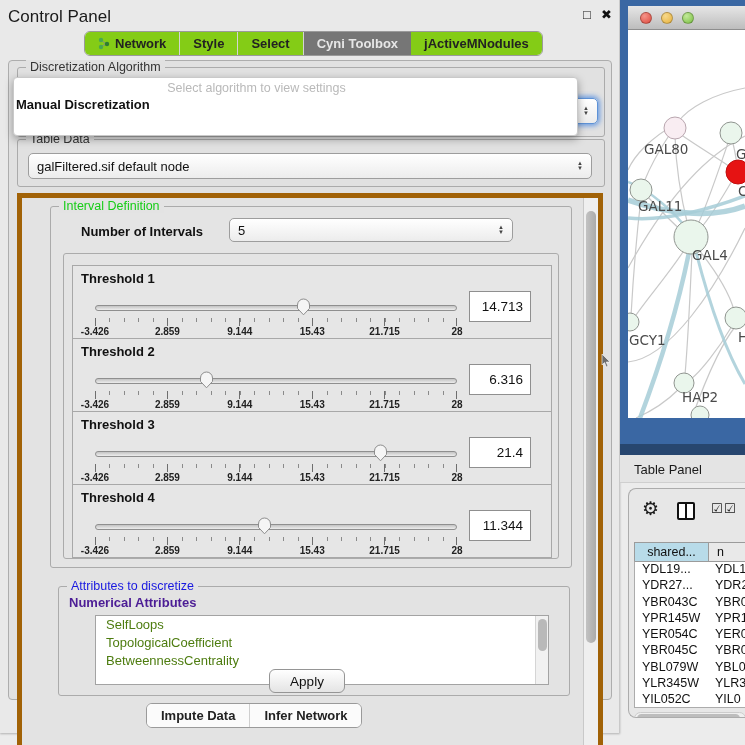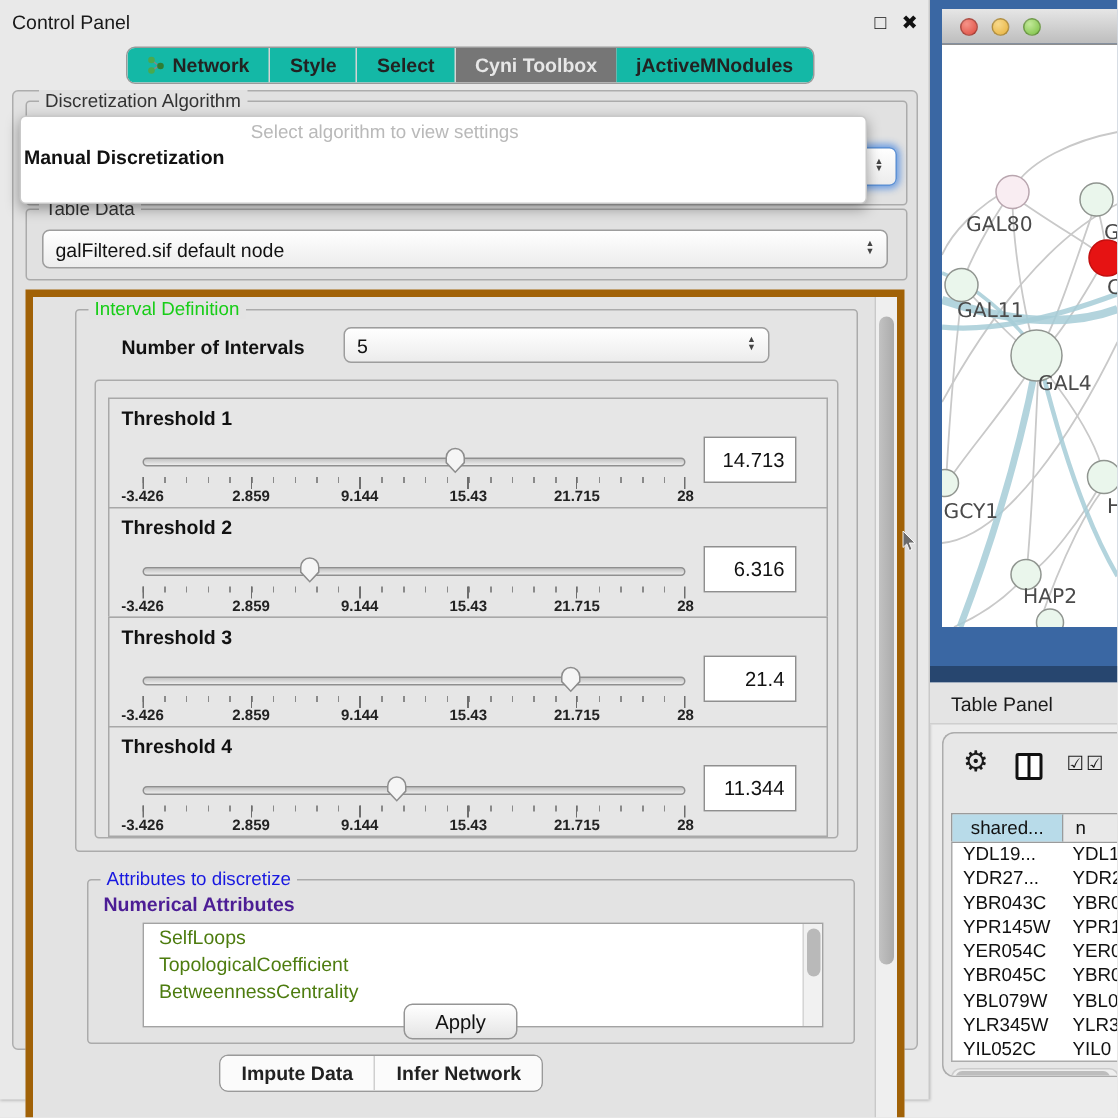--- a/index.html
+++ b/index.html
@@ -3,27 +3,27 @@
 <meta charset="utf-8">
 <style>
   * { margin:0; padding:0; box-sizing:border-box; }
   html,body { width:745px; height:745px; }
   body { font-family:"Liberation Sans","DejaVu Sans",sans-serif; background:#ECECEC; }
   .screen { position:relative; width:745px; height:745px; overflow:hidden; background:#ECECEC; }
   .abs { position:absolute; }
 
   
   .cp-window { left:0; top:0; width:620px; height:733px; background:#E9E9E9; border-right:1px solid #C9C9C9; box-shadow:0 1px 2px rgba(0,0,0,.25); }
-  .cp-title { left:8px; top:7px; font-size:13px; color:#1a1a1a; }
+  .cp-title { left:8px; top:7px; font-size:17px; color:#1a1a1a; }
   .win-btn { top:7px; font-size:13px; color:#111; cursor:default; }
   .cp-body { left:8px; top:60px; width:604px; height:640px; background:#E1E1E1; border:1px solid #ADADAD; border-radius:4px; }
 
   
   .tabstrip { left:84px; top:31px; height:25px; display:flex; border:1px solid #9a9a9a; border-radius:6px; overflow:hidden; background:#FBFBFB; }
-  .tab { display:flex; align-items:center; gap:5px; padding:0 13px; font-size:13px; font-weight:bold; color:#222; border-right:1px solid #d4d4d4; background:#14b8a6; }
+  .tab { display:flex; align-items:center; gap:5px; padding:0 13px; font-size:13px; font-weight:bold; color:#222; border-right:1px solid #d4d4d4; background:#84cc16; }
   .tab:last-child { border-right:none; }
   .tab.sel { background:#767676; color:#E7E7E7; border-right:none;justify-content:center; }
 
   
   .group { position:absolute; border:1px solid #ABABAB; border-radius:3px; }
   .group-label { position:absolute; top:-8px; left:8px; background:#E1E1E1; padding:0 4px; font-size:12.5px; }
   .lbl-dark { color:#333; }
   .lbl-green { color:#17CD17; }
   .lbl-blue { color:#1818E0; }
 

